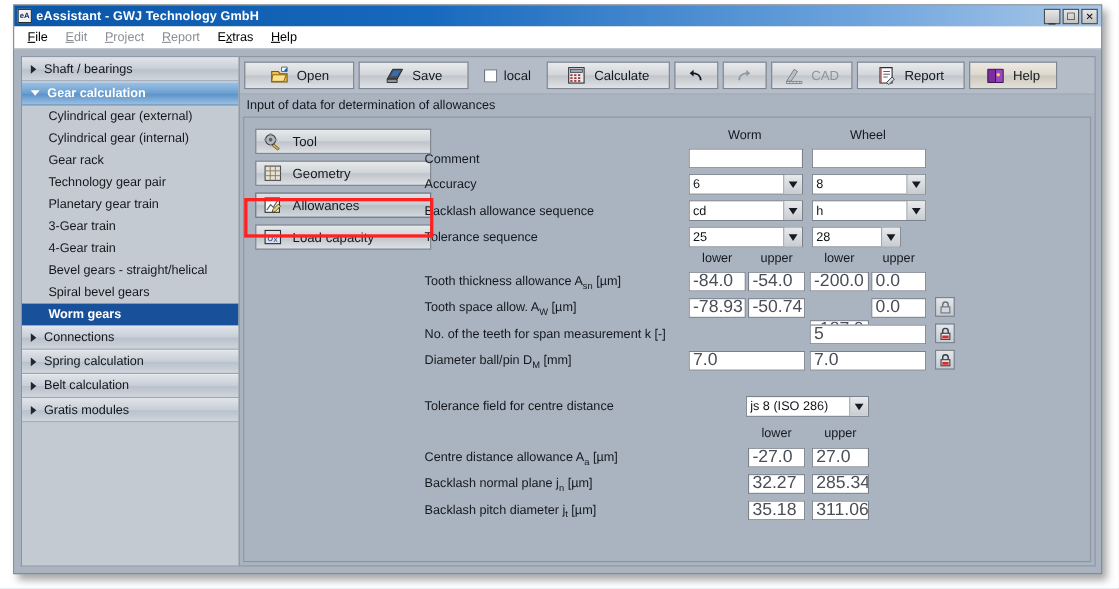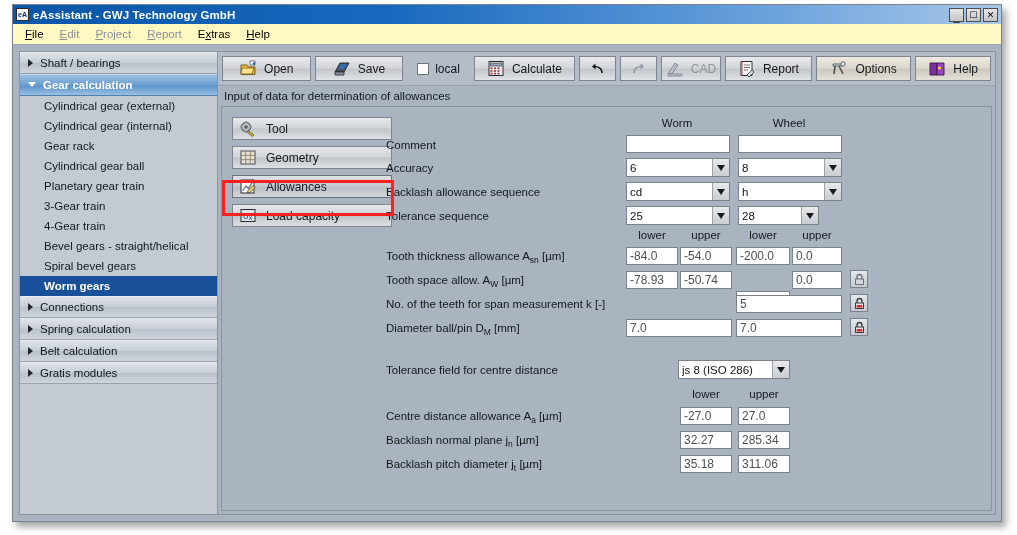--- a/index.html
+++ b/index.html
@@ -51,21 +51,21 @@
   .win-btn span {
     position:absolute; left:0; right:0; top:0; bottom:0;
     font-size: 9px; line-height: 12px; text-align:center;
     color:#000; font-family:"Liberation Sans",sans-serif;
   }
   .win-btn.min span { line-height: 16px; font-size:11px; }
 
   
   .menubar {
     height: 21px;
-    background: #fef9c3;
+    background: #ffffff;
     border-bottom: 1px solid #9aa2ad;
     display: flex; align-items: center;
     padding-left: 12px; gap: 16px;
     flex: 0 0 auto;
   }
   .menu-item {
     font-size: 11.5px; color: #000;
     cursor: default; white-space: nowrap;
   }
   .menu-item.disabled { color: #8b8f96; }
@@ -228,21 +228,21 @@
   }
   .lbl {
     position: absolute; font-size: 11.5px; color: #14181e;
     white-space: nowrap;
   }
   .lbl sub { font-size: 8.5px; }
   .fld {
     position: absolute; height: 18px;
     border: 1px solid #7a818b;
     background: #ffffff;
-    font-size: 12px; color: #4a4f57;
+    font-size: 16px; color: #4a4f57;
     line-height: 16px; padding-left: 3px;
     overflow: hidden; white-space: nowrap;
   }
   .fld.editable { color: #101318; }
   .sel {
     position: absolute; height: 19px;
     border: 1px solid #7a818b;
     background: #ffffff;
     display: flex; align-items: center;
     font-size: 11.5px; color: #101318;
@@ -316,21 +316,21 @@
       <div class="tree-leaf">
           <span>Cylindrical gear (external)</span>
         </div>
       <div class="tree-leaf">
           <span>Cylindrical gear (internal)</span>
         </div>
       <div class="tree-leaf">
           <span>Gear rack</span>
         </div>
       <div class="tree-leaf">
-          <span>Cylindrical gear ball</span>
+          <span>Technology gear pair</span>
         </div>
       <div class="tree-leaf">
           <span>Planetary gear train</span>
         </div>
       <div class="tree-leaf">
           <span>3-Gear train</span>
         </div>
       <div class="tree-leaf">
           <span>4-Gear train</span>
         </div>
@@ -410,49 +410,40 @@
             <path d="M13 11C13 6 9 4.5 5 4.5" fill="none" stroke="#15191f" stroke-width="1.6"></path>
             <path d="M6.5 1.5L3 4.5l3.5 3z" fill="#15191f"></path>
           </svg>
         </div>
         <div class="tb-btn narrow disabled" style="width:40px">
           <svg width="17" height="14" viewBox="0 0 17 14">
             <path d="M4 11C4 6 8 4.5 12 4.5" fill="none" stroke="#9198a1" stroke-width="1.6"></path>
             <path d="M10.5 1.5L14 4.5l-3.5 3z" fill="#9198a1"></path>
           </svg>
         </div>
-        <div class="tb-btn disabled" style="width:60px">
+        <div class="tb-btn disabled" style="width:74px">
           <svg class="tabicon" viewBox="0 0 18 17">
             <path d="M2 14L9 3l3 2-6 9z" fill="#b9bfc6" stroke="#7b828c" stroke-width="0.9"></path>
             <path d="M2 14h14v2H2z" fill="#d6dadf" stroke="#7b828c" stroke-width="0.8"></path>
             <g stroke="#7b828c" stroke-width="0.7">
                 <path d="M5 14v2M8 14v2M11 14v2M14 14v2"></path>
               </g>
           </svg>
           <span>CAD</span>
         </div>
         <div class="tb-btn" style="width:98px">
           <svg class="tabicon" viewBox="0 0 18 17">
             <path d="M3 1.5h11v14H3z" fill="#fdfdfd" stroke="#2b2f35" stroke-width="1"></path>
             <path d="M4 1.5v14" stroke="#c04040" stroke-width="1"></path>
             <g stroke="#5a6068" stroke-width="0.9">
                 <path d="M6 5h6M6 7.5h6M6 10h4"></path>
               </g>
             <path d="M9 15l5-5 2 2-5 5z" fill="#d8dce1" stroke="#2b2f35" stroke-width="0.8"></path>
           </svg>
           <span>Report</span>
-        </div>
-        <div class="tb-btn warm" style="width:108px">
-          <svg class="tabicon" viewBox="0 0 18 17">
-            <path d="M3 4h9v2H3z" fill="#cdd2d8" stroke="#4a4f57" stroke-width="0.8"></path>
-            <path d="M9 6l4 8" stroke="#4a4f57" stroke-width="1.6"></path>
-            <path d="M5 6l-1 8" stroke="#4a4f57" stroke-width="1.6"></path>
-            <circle cx="13" cy="4" r="2.2" fill="#e2e6ea" stroke="#4a4f57" stroke-width="0.9"></circle>
-          </svg>
-          <span>Options</span>
         </div>
         <div class="tb-btn warm" style="width:80px">
           <svg class="tabicon" viewBox="0 0 18 17">
             <path d="M2 3h7v12H2z" fill="#7b2f9e" stroke="#3d1450" stroke-width="0.9"></path>
             <path d="M9 3h7v12H9z" fill="#9a45c0" stroke="#3d1450" stroke-width="0.9"></path>
             <circle cx="11.5" cy="8" r="1.6" fill="#f5d437"></circle>
           </svg>
           <span>Help</span>
         </div>
       </div>

